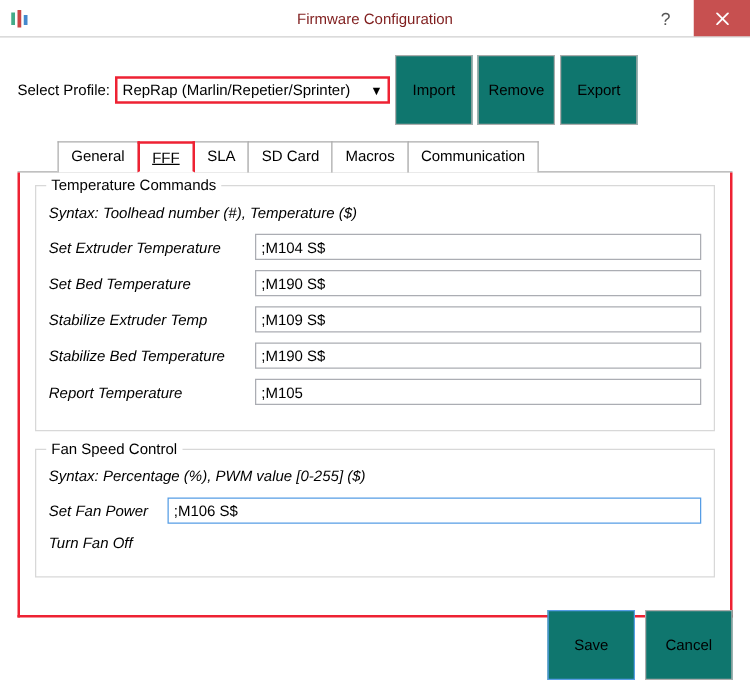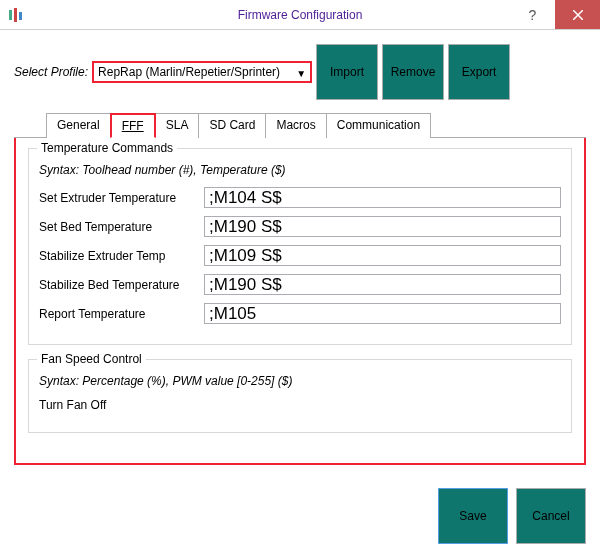--- a/index.html
+++ b/index.html
@@ -1,41 +1,41 @@
 <!DOCTYPE html>
 <html><head>
 <meta charset="utf-8">
 <style>
 * { box-sizing: border-box; margin: 0; padding: 0; }
 body { font-family: "SimSun", "MS Sans Serif", sans-serif; font-size: 12px; background: #fff; width: 600px; height: 554px; overflow: hidden; }
 .titlebar { height: 30px; background: #fff; border-bottom: 1px solid #d0d0d0; display: flex; align-items: center; position: relative; }
 .title-icon { width: 16px; height: 16px; margin-left: 8px; display: flex; }
-.title-text { position: absolute; left: 50%; transform: translateX(-50%); color: #4c1d95; }
+.title-text { position: absolute; left: 50%; transform: translateX(-50%); color: #7f1d1d; }
 .title-btns { margin-left: auto; display: flex; height: 100%; }
 .title-btn { width: 45px; display: flex; align-items: center; justify-content: center; }
 .title-btn.close { background: #c75050; color: #fff; }
 .title-btn.help { color: #555; font-size: 14px; }
 .content { padding: 14px; }
 .profile-row { display: flex; align-items: center; gap: 4px; margin-bottom: 12px; }
-.profile-label { white-space: nowrap; font-style: italic; }
+.profile-label { white-space: nowrap; }
 .profile-select { border: 2px solid #e23; padding: 2px 4px; display: flex; align-items: flex-end; width: 220px; height: 22px; justify-content: space-between; }
 .profile-select .arrow { font-size: 10px; }
 .btn { border: 1px solid #acacac; background: #0f766e; padding: 20px 0; text-align: center; cursor: default; }
 .profile-row .btn { width: 62px; }
 .tabs { display: flex; border-bottom: 1px solid #acacac; padding-left: 32px; }
 .tab { border: 1px solid #acacac; border-bottom: none; padding: 4px 10px; background: #fff; margin-right: -1px; position: relative; top: 1px; }
 .tab.active { border: 2px solid #e23; border-bottom: 1px solid #fff; background: #fff; z-index: 2; text-decoration: underline; }
 .tabbody { border: 2px solid #e23; border-top: none; padding: 10px 12px 16px; }
 .group { border: 1px solid #d8d8d8; margin-bottom: 14px; padding: 8px 10px 12px; position: relative; }
 .group-title { position: absolute; top: -8px; left: 8px; background: #fff; padding: 0 4px; }
 .syntax { font-style: italic; margin: 6px 0 10px; }
 .field-row { display: flex; align-items: center; margin-bottom: 8px; }
-.field-label { width: 165px; }
+.field-label { width: 165px; font-style: italic; }
 .group.fan .field-label { width: 95px; }
-.field-input { flex: 1; border: 1px solid #abadb3; padding: 3px 4px; height: 21px; font-family: inherit; font-size: 17px; }
+.field-input { flex: 1; border: 1px solid #abadb3; padding: 3px 4px; height: 21px; font-family: inherit; font-size: 12px; }
 .field-input.focus { border: 1px solid #569de5; background: #fff; }
 .footer { display: flex; justify-content: space-between; gap: 8px; padding: 10px 14px; position: absolute; bottom: 0; right: 0; }
 .footer .btn { width: 70px; }
 .footer .btn.save { border: 1px solid #569de5; }
 </style>
 </head>
 <body>
 
 <div class="titlebar">
   <span class="title-icon">
@@ -101,20 +101,24 @@
       <div class="field-row">
         <span class="field-label">Report Temperature</span>
         <input class="field-input" value=";M105" style="">
       </div>
     </div>
 
     <div class="group fan">
       <span class="group-title">Fan Speed Control</span>
       <div class="syntax">Syntax: Percentage (%), PWM value [0-255] ($)</div>
       <div class="field-row">
+        <span class="field-label">Set Fan Power</span>
+        <input class="field-input focus" value=";M106 S$" style="">
+      </div>
+      <div class="field-row">
         <span class="field-label">Turn Fan Off</span>
       </div>
     </div>
   </div>
 </div>
 
 <div class="footer">
   <div class="btn save">Save</div>
   <div class="btn">Cancel</div>
 </div>

